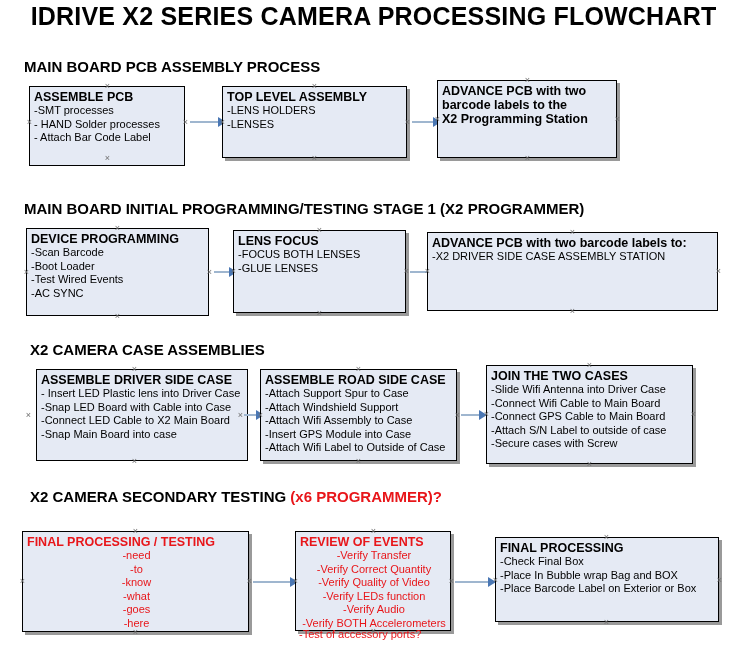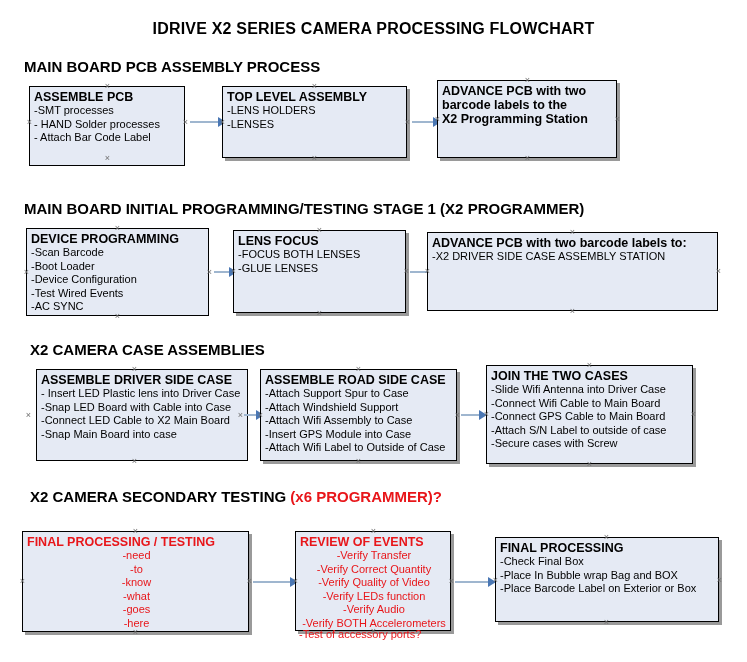--- a/index.html
+++ b/index.html
@@ -5,23 +5,23 @@
   html,body{margin:0;padding:0;}
   body{
     width:747px;height:662px;
     background:#ffffff;
     font-family:"Liberation Sans", sans-serif;
     overflow:hidden;
   }
   #canvas{position:relative;width:747px;height:662px;}
 
   .doc-title{
-    position:absolute;left:0;top:20px;width:747px;
+    position:absolute;left:0;top:2px;width:747px;
     text-align:center;
-    font-size:16px;font-weight:bold;color:#000000;
+    font-size:25px;font-weight:bold;color:#000000;
     letter-spacing:.2px;
   }
   .section-title{
     position:absolute;
     font-size:15px;font-weight:bold;color:#000000;
     white-space:nowrap;
   }
   .section-title .accent{color:#e8161a;}
 
   
@@ -131,21 +131,20 @@
 
   <div class="section-title" style="left:24px;top:200px;">
     <span>MAIN BOARD INITIAL PROGRAMMING/TESTING STAGE 1 (X2 PROGRAMMER)</span>
   </div>
 
   <div class="box" style="left:26px;top:228px;width:183px;height:88px;">
     <div class="inner">
       <div class="hd">DEVICE PROGRAMMING</div>
       <div class="li">-Scan Barcode</div>
       <div class="li">-Boot Loader</div>
-      <div class="li">-Device Configuration</div>
       <div class="li">-Test Wired Events</div>
       <div class="li">-AC SYNC</div>
     </div>
   </div>
   <span class="hx" style="left:113px;top:224px;"></span>
   <span class="hx" style="left:113px;top:312px;"></span>
   <span class="hx" style="left:22px;top:268px;"></span>
   <span class="hx" style="left:205px;top:268px;"></span>
 
   <div class="conn" style="left:214px;top:271px;width:19px;"></div>

